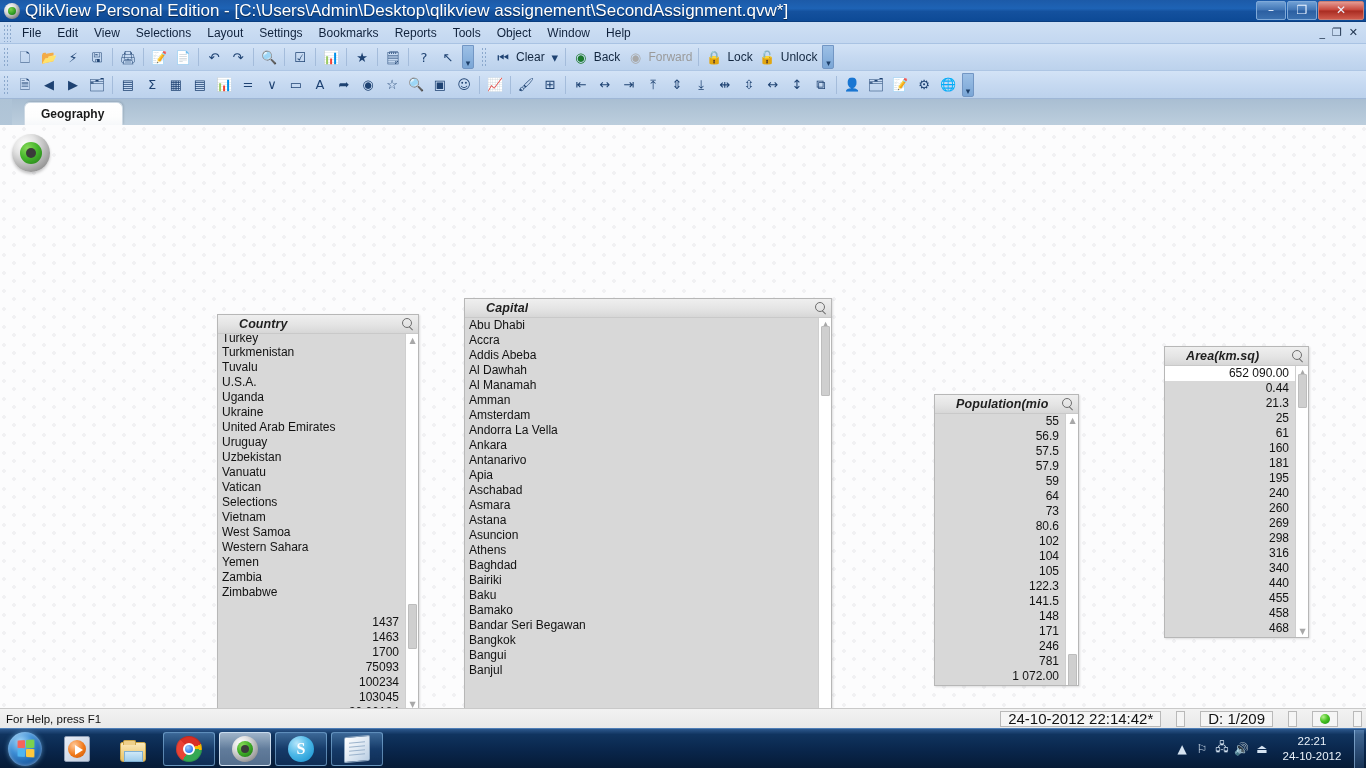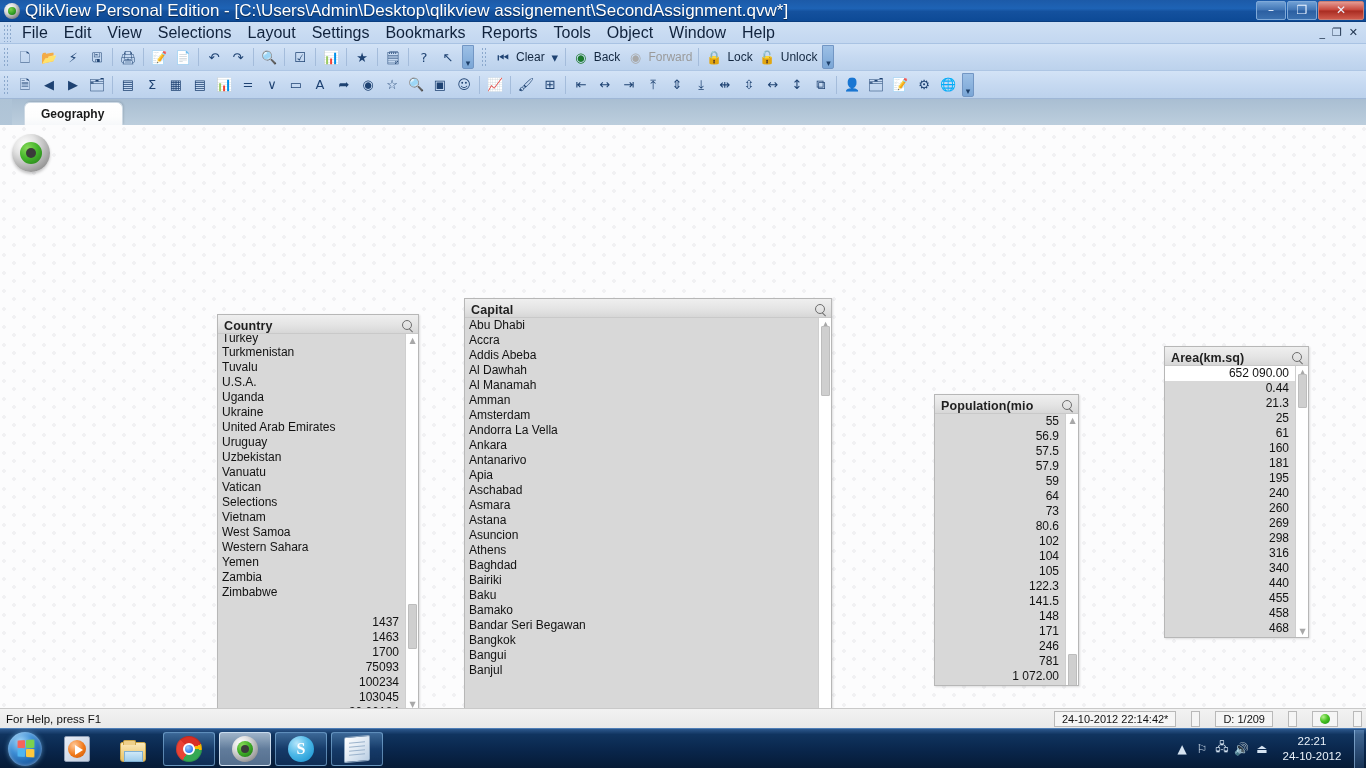--- a/index.html
+++ b/index.html
@@ -55,21 +55,21 @@
     background: linear-gradient(to bottom, #cfe0f4 0%, #c3d7f0 100%);
     border-bottom: 1px solid #a9c3e3;
     display: flex; align-items: center;
   }
   #menu-grip {
     width: 9px; height: 18px; margin: 0 2px 0 3px;
     background-image: radial-gradient(circle, #8ba8cc 40%, transparent 42%);
     background-size: 3px 4px;
   }
   .menuitem {
-    padding: 3px 8px; font-size: 16px; color: #10223c; white-space: nowrap; cursor: default;
+    padding: 3px 8px; font-size: 12px; color: #10223c; white-space: nowrap; cursor: default;
   }
   #mdibtns { margin-left: auto; display: flex; gap: 7px; padding-right: 8px; color: #20344f; font-size: 11px; }
   #mdibtns span { font-family: "DejaVu Sans", sans-serif; cursor: default; }
 
   
   #toolbar1, #toolbar2 {
     position: absolute; left: 0; width: 1366px;
     background: linear-gradient(to bottom, #d3e3f6 0%, #c6d9f1 50%, #bcd2ec 100%);
     display: flex; align-items: center;
   }
@@ -147,22 +147,23 @@
   .listbox {
     position: absolute;
     background: #d8d8d8;
     border: 1px solid #b7b7b7;
     box-shadow: 1px 1px 2px rgba(0,0,0,.13);
     display: flex; flex-direction: column;
   }
   .lb-caption {
     height: 19px; flex: 0 0 auto;
     background: linear-gradient(to bottom, #efefef 0%, #e4e4e4 55%, #d7d7d7 100%);
-    display: flex; align-items: flex-end; padding: 0 4px 0 6px;
+    display: flex; align-items: center; padding: 0 4px 0 21px;
     border-bottom: 1px solid #c9c9c9;
+    font-style: italic;
   }
   .lb-title {
     font-size: 12.5px; font-weight: bold; color: #1f1f1f;
     letter-spacing: .1px; white-space: nowrap; overflow: hidden;
   }
   .lb-search {
     margin-left: auto; width: 13px; height: 13px; position: relative; flex: 0 0 auto;
   }
   .lb-search::before {
     content:""; position:absolute; left:1px; top:0px; width:8px; height:8px;
@@ -203,21 +204,21 @@
     position: absolute; left: 0; top: 708px; width: 1366px; height: 20px;
     background: linear-gradient(to bottom, #f2f2f2 0%, #e9e9e9 100%);
     border-top: 1px solid #c9c9c9;
     display: flex; align-items: center;
   }
   #status-help { font-size: 11.5px; color: #111; padding-left: 6px; }
   .status-pane {
     height: 16px; margin-left: 15px; padding: 0 7px;
     border: 1px solid #b9b9b9; background: #f5f5f5;
     display: flex; align-items: center; justify-content: center;
-    font-size: 11px; color: #111; white-space: nowrap;
+    font-size: 15px; color: #111; white-space: nowrap;
   }
   .status-pane.sm { padding: 0; width: 9px; }
   #status-right { margin-left: auto; display: flex; align-items: center; padding-right: 4px; }
   #status-led {
     width: 10px; height: 10px; border-radius: 50%;
     background: radial-gradient(circle at 33% 30%, #b4f08b 0%, #49c324 45%, #128a0c 100%);
   }
 
   
   #taskbar {

